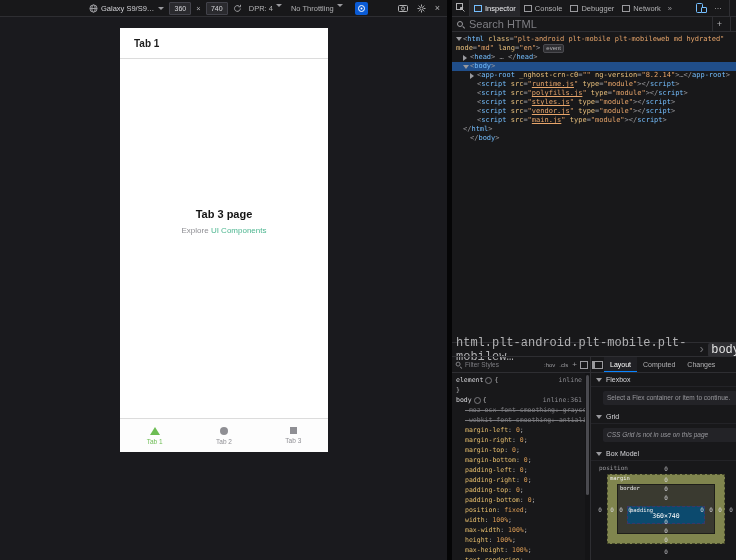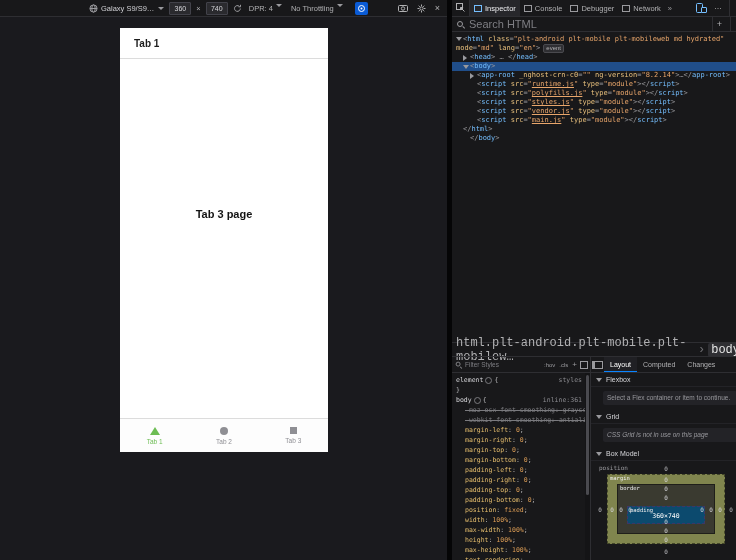--- a/index.html
+++ b/index.html
@@ -194,20 +194,23 @@
       <span class="x-glyph">×</span>
     </div>
   </div>
   <div class="viewport">
     <div class="device">
       <div class="dev-header">
         <span>Tab 1</span>
       </div>
       <div class="dev-center">
         <div class="dev-title">Tab 3 page</div>
+        <div class="dev-sub">
+          <span>Explore </span><span class="dev-link">UI Components</span>
+        </div>
       </div>
       <div class="dev-tabbar">
           <div class="dev-tab active">
             <span class="shape-triangle"></span>
             <span>Tab 1</span>
           </div>
           <div class="dev-tab">
             <span class="shape-circle"></span>
             <span>Tab 2</span>
           </div>
@@ -301,21 +304,21 @@
         <span class="fb-btn">:hov</span>
         <span class="fb-btn">.cls</span>
         <span class="fb-btn fb-plus">+</span>
         <span class="fb-grid"></span>
       </div>
       <div class="rules-body">
         <div class="rule-head">
           <span class="selector">element</span>
           <span class="i-target"></span>
           <span class="brace">{</span>
-          <span class="rule-source">styles</span>
+          <span class="rule-source">inline</span>
         </div>
         <div class="brace">}</div>
         <div class="rule-head">
           <span class="selector">body</span>
           <span class="i-target"></span>
           <span class="brace">{</span>
           <span class="rule-source">inline:361</span>
         </div>
         <div id="body-declarations">
             <div class="decl invalid"><span class="name">-moz-osx-font-smoothing</span><span class="colon">: </span><span class="value">grayscale</span></div>

